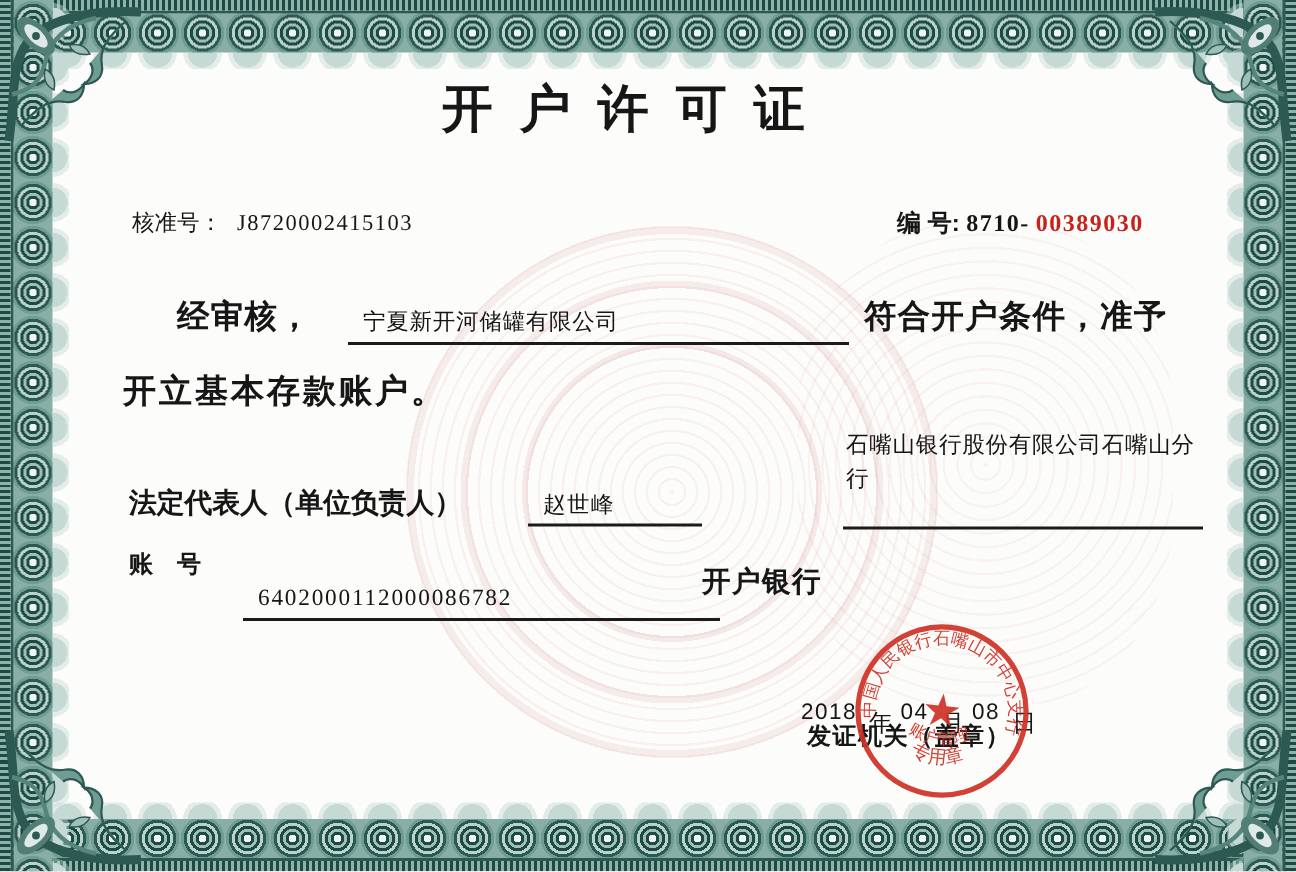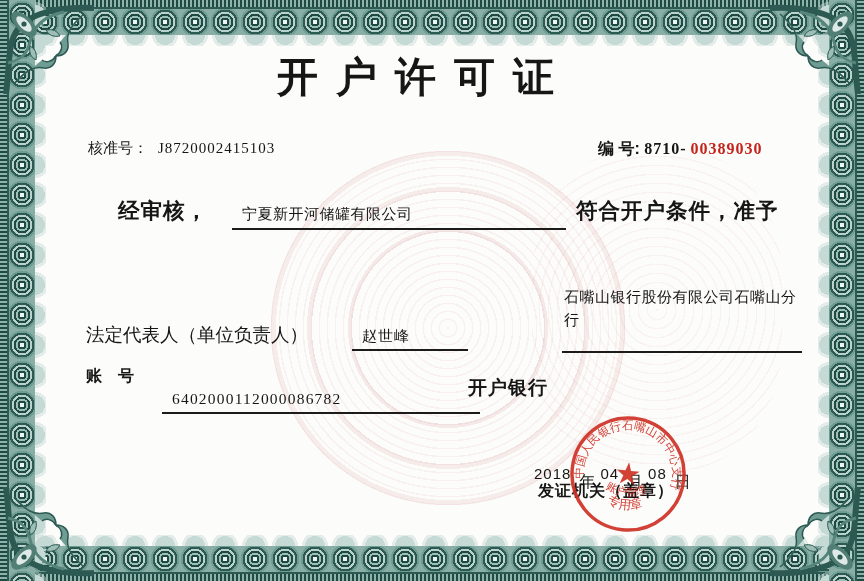--- a/index.html
+++ b/index.html
@@ -53,38 +53,38 @@
   }
   .wm.right{
     left:532px;top:150px;width:250px;height:320px;border-radius:40%;
     background:repeating-radial-gradient(circle at 50% 50%,rgba(205,125,125,.08) 0 1.5px,transparent 1.5px 9px);
   }
   
   .abs{position:absolute;z-index:4;}
   .title{
     left:0;right:15px;top:50px;margin:0;text-align:center;
     font-family:"Liberation Serif","DejaVu Serif",serif;
-    font-size:41px;font-weight:900;letter-spacing:18px;
+    font-size:34px;font-weight:900;letter-spacing:18px;
   }
   .approval{left:88px;top:139px;font-size:15px;}
   .approval .num{font-family:"Liberation Serif","DejaVu Serif",serif;margin-left:10px;letter-spacing:1px;margin-top:39px;}
   .serial{left:598px;top:139px;font-size:16px;font-weight:600;text-align:center;}
   .serial .num{font-family:"Liberation Serif","DejaVu Serif",serif;letter-spacing:1px;font-weight:600;}
   .serial .red{color:#c5231b;margin-left:4px;}
   .big{font-size:21.5px;font-weight:600;letter-spacing:1px;}
   .l1-prefix{left:118px;top:196px;}
   .l1-company{left:242px;top:205px;font-size:15px;letter-spacing:.5px;}
   .l1-suffix{left:576px;top:196px;}
   .l2{left:82px;top:246px;font-size:22px;font-weight:600;letter-spacing:2px;}
   .rule{position:absolute;z-index:4;border-bottom:2px solid #1b1b1b;height:0;}
   .rule.company{left:232px;top:228px;width:334px;}
   .rule.rep{left:352px;top:349px;width:116px;}
   .rule.bank{left:562px;top:351px;width:240px;}
   .rule.acct{left:162px;top:412px;width:318px;}
-  .rep-label{left:86px;top:322px;font-size:18.5px;font-weight:400;}
+  .rep-label{left:86px;top:322px;font-size:18.5px;font-weight:700;}
   .rep-name{left:362px;top:327px;font-size:15px;letter-spacing:1px;}
   .bank-label{left:468px;top:327px;font-size:19px;font-weight:600;letter-spacing:1px;margin-top:48px;}
   .bank-name{left:564px;top:285px;width:246px;font-size:15px;line-height:1.55;letter-spacing:.5px;}
   .acct-label{left:86px;top:366px;font-size:16px;font-weight:600;}
   .acct-num{left:172px;top:390px;font-size:15.5px;font-family:"Liberation Serif","DejaVu Serif",serif;letter-spacing:1.2px;}
   .issuer{left:538px;top:444px;font-size:16px;font-weight:700;letter-spacing:1px;margin-top:37px;}
   .idate{left:534px;top:464px;font-size:15px;}
   .idate .dnum{font-family:Liberation Sans, sans-serif;letter-spacing:1px;}
   .idate .dlab{display:inline-block;transform:translateY(8px);margin:0 5px 0 8px;font-size:16px;}
   
@@ -164,20 +164,21 @@
 
   <div class="abs serial">
     <span>编 号:</span>
     <span class="num">8710-</span><span class="num red">00389030</span>
   </div>
 
   <span class="abs l1-company">宁夏新开河储罐有限公司</span>
   <span class="abs big l1-prefix">经审核，</span>
   <div class="rule company"></div>
   <span class="abs big l1-suffix">符合开户条件，准予</span>
+  <span class="abs l2">开立基本存款账户。</span>
 
   <span class="abs rep-label">法定代表人（单位负责人）</span>
   <span class="abs rep-name">赵世峰</span>
   <div class="rule rep"></div>
 
   <span class="abs bank-label">开户银行</span>
   <div class="abs bank-name">石嘴山银行股份有限公司石嘴山分行</div>
   <div class="rule bank"></div>
 
   <span class="abs acct-label">账　号</span>

